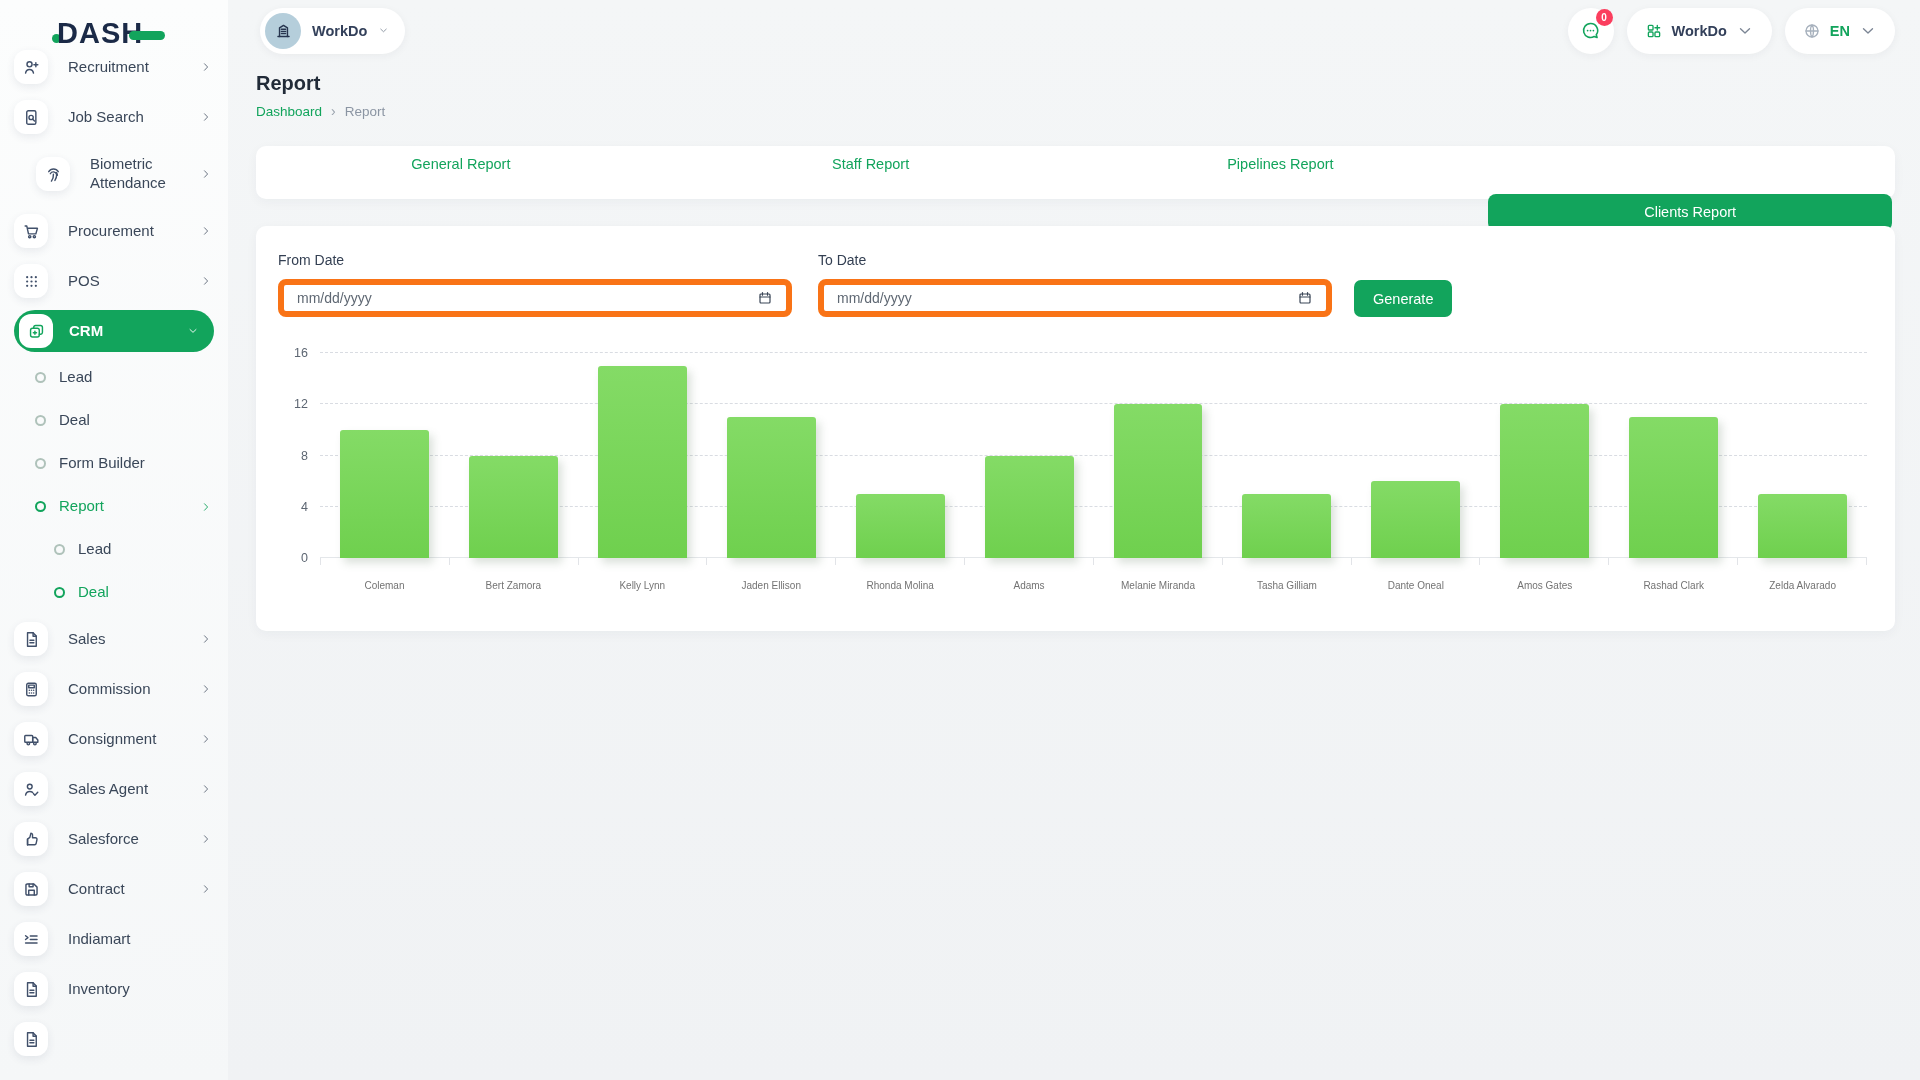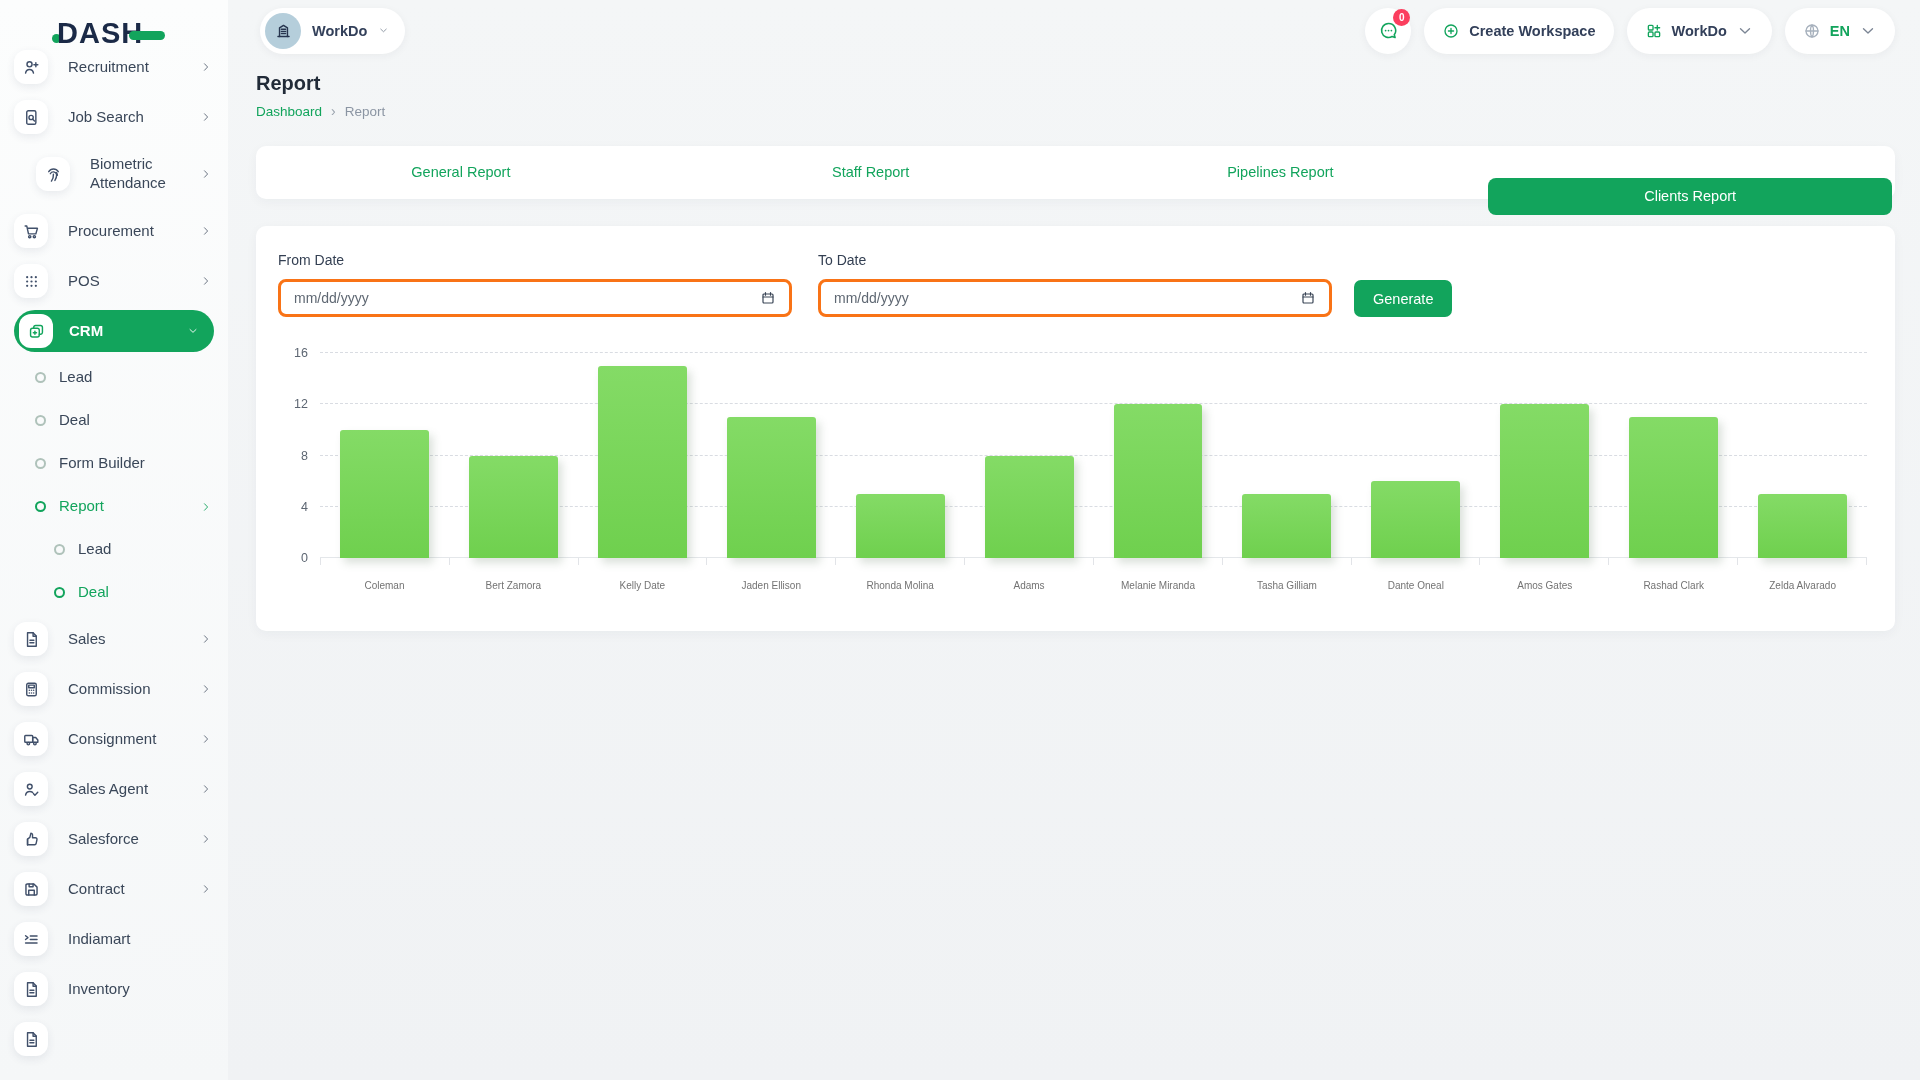--- a/index.html
+++ b/index.html
@@ -63,32 +63,32 @@
   .green-text { color:var(--accent); font-weight:700; }
 
   
   .main { position:absolute; left:256px; right:25px; top:72px; }
   .page-title { font-size:20px; font-weight:700; color:#212b38; }
   .breadcrumb { margin-top:8px; display:flex; align-items:center; gap:9px; font-size:13.5px; }
   .breadcrumb a { color:var(--accent); text-decoration:none; cursor:pointer; }
   .bc-sep { color:#9aa3ae; font-size:14px; }
   .bc-cur { color:#8b95a3; }
 
-  .tabs-card { margin-top:27px; background:#fff; border-radius:10px; height:53px; display:flex; align-items:center;
+  .tabs-card { margin-top:27px; background:#fff; border-radius:10px; height:53px; display:flex; align-items:flex-start;
     padding:0 0; box-shadow:0 3px 12px rgba(30,40,60,.045); }
   .tab { flex:1; margin:0 3px; text-align:center; height:37px; line-height:37px; font-size:14.5px; color:var(--accent);
     border-radius:8px; cursor:pointer; }
   .tab.active { background:var(--accent); color:#fff;margin-top:48px; }
 
   .content-card { margin-top:27px; background:#fff; border-radius:10px; height:405px; position:relative;
     box-shadow:0 3px 12px rgba(30,40,60,.045); }
   .filter-row { position:absolute; left:22px; top:26px; display:flex; align-items:flex-end; }
   .field { display:flex; flex-direction:column; }
   .field label { font-size:14px; color:#333f52; margin-bottom:11px; }
-  .date-input { width:514px; height:38px; border:3px solid #f97316; border-radius:8px; padding:0 13px;
+  .date-input { width:514px; height:38px; border:6px solid #f97316; border-radius:8px; padding:0 13px;
     display:flex; align-items:center; font-size:14px; color:#5f6873; cursor:text; background:#fff; }
   .date-input .cal { margin-left:auto; color:#3b4657; display:flex; }
   .date-input .cal svg { width:16px; height:16px; }
   .field + .field { margin-left:26px; }
   .generate-btn { margin-left:22px; height:37px; padding:0 19px; border:none; border-radius:7px;
     background:var(--accent); color:#fff; font-family:inherit; font-size:14.5px; cursor:pointer; }
 
   
   .chart { position:absolute; left:22px; right:28px; top:120px; bottom:18px; }
   .gridline { position:absolute; left:42px; right:0; height:0; border-top:1px dashed #d9dce2; }
@@ -399,29 +399,20 @@
               <circle cx="12" cy="12" r="1"></circle>
               <circle cx="15.3" cy="12" r="1"></circle>
             </g>
           </svg>
         </span>
       <span class="badge">0</span>
     </button>
     <button class="pill-btn">
       <span class="g">
           <svg viewBox="0 0 24 24" fill="none" stroke="currentColor" stroke-width="1.8" stroke-linecap="round" stroke-linejoin="round">
-            <circle cx="12" cy="12" r="8"></circle>
-            <path d="M12 8.6v6.8M8.6 12h6.8"></path>
-          </svg>
-        </span>
-      <span>Create Workspace</span>
-    </button>
-    <button class="pill-btn">
-      <span class="g">
-          <svg viewBox="0 0 24 24" fill="none" stroke="currentColor" stroke-width="1.8" stroke-linecap="round" stroke-linejoin="round">
             <rect x="4.5" y="4.5" width="6.2" height="6.2" rx="1.2"></rect>
             <rect x="4.5" y="13.3" width="6.2" height="6.2" rx="1.2"></rect>
             <rect x="13.3" y="13.3" width="6.2" height="6.2" rx="1.2"></rect>
             <path d="M16.4 4.5v6.2M13.3 7.6h6.2"></path>
           </svg>
         </span>
       <span>WorkDo</span>
       <span class="chev">
           <svg viewBox="0 0 24 24" fill="none" stroke="currentColor" stroke-width="1.8" stroke-linecap="round" stroke-linejoin="round">
             <path d="M6 9l6 5.7L18 9"></path>
@@ -548,21 +539,21 @@
           <div class="slot">
             <div class="bar" style="height: 140.938px;"></div>
           </div>
           <div class="slot">
             <div class="bar" style="height: 64.0625px;"></div>
           </div>
         </div>
         <div class="xlabs">
           <div class="xlab">Coleman</div>
           <div class="xlab">Bert Zamora</div>
-          <div class="xlab">Kelly Date</div>
+          <div class="xlab">Kelly Lynn</div>
           <div class="xlab">Jaden Ellison</div>
           <div class="xlab">Rhonda Molina</div>
           <div class="xlab">Adams</div>
           <div class="xlab">Melanie Miranda</div>
           <div class="xlab">Tasha Gilliam</div>
           <div class="xlab">Dante Oneal</div>
           <div class="xlab">Amos Gates</div>
           <div class="xlab">Rashad Clark</div>
           <div class="xlab">Zelda Alvarado</div>
         </div>

